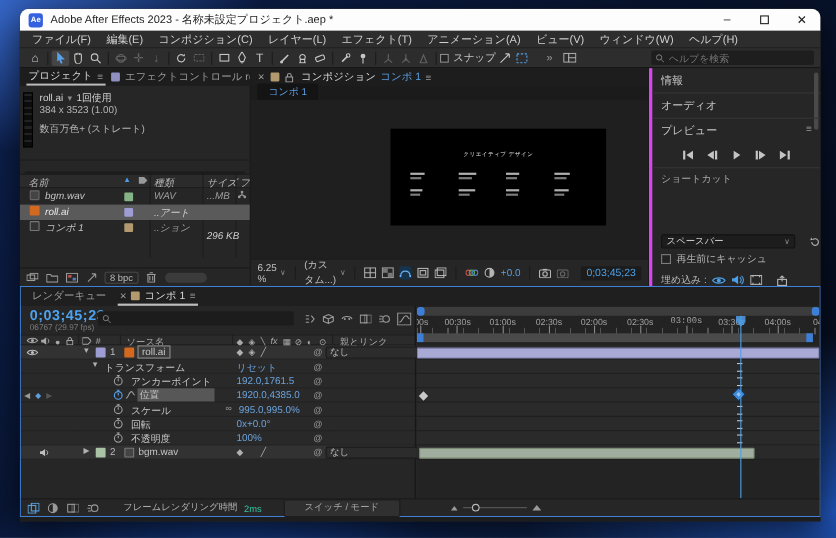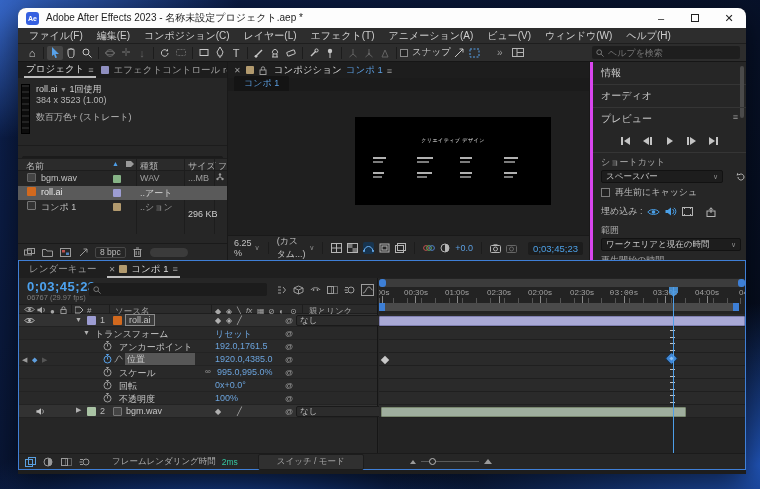--- a/index.html
+++ b/index.html
@@ -63,21 +63,21 @@
            background-image:repeating-linear-gradient(180deg,#222 0 2px,#0c0c0c 2px 6px); }
   .pinfo .l1 { position:absolute; left:18px; top:5px; font-size:9px; color:#d2d2d2; }
   .pinfo .l2 { position:absolute; left:18px; top:17px; font-size:9px; color:#b5b5b5; }
   .pinfo .l3 { position:absolute; left:18px; top:33px; font-size:9px; color:#b5b5b5; }
   .psearch { position:absolute; left:4px; top:78px; width:201px; height:13px; background:#1b1b1b;
              border-radius:2px; display:flex; align-items:center; padding:0 4px; gap:3px; }
   .psearch input { background:transparent; border:none; outline:none; width:160px; }
   .phead { position:absolute; left:0; top:96px; width:209px; height:13px; background:#2b2b2b;
            border-top:1px solid #1d1d1d; border-bottom:1px solid #1d1d1d;
            font-size:9px; color:#b9b9b9; }
-  .phead span, .prow span { position:absolute; top:1px; white-space:nowrap; }
+  .phead span, .prow span { position:absolute; top:1px; white-space:nowrap;font-style:italic; }
   .prow { position:absolute; left:0; width:209px; height:14px; font-size:9px; color:#c4c4c4; }
   .prow.sel { background:#5a5a5a; }
   .colsep { position:absolute; top:96px; width:1px; height:76px; background:#1d1d1d; }
   .srcico { position:absolute; width:9px; height:9px; top:2px; border-radius:1px; }
   .pbottom { position:absolute; left:0; bottom:0; width:209px; height:17px; background:#262626;
              border-top:1px solid #1a1a1a; display:flex; align-items:center; gap:6px; padding:0 5px; }
   .bpc { font-size:8.5px; color:#bdbdbd; border:1px solid #474747; border-radius:2px; padding:0 4px; height:11px;
          display:flex; align-items:center; }
   .pill { width:38px; height:9px; border-radius:5px; background:#3b3b3b; }
   
@@ -618,21 +618,21 @@
         <span class="tbtn">
             <span class="vbar"></span>
             <span class="tri-r"></span>
           </span>
         <span class="tbtn">
             <span class="tri-r"></span>
             <span class="vbar"></span>
           </span>
       </div>
       <div class="rlbl">ショートカット</div>
-      <div style="display:flex; align-items:center; gap:5px;">
+      <div style="display:flex; align-items:center; gap:5px;margin-top:43px;">
         <div class="rsel">
           <span>スペースバー</span>
             <span class="dc">∨</span>
         </div>
         <span>
           <svg width="10" height="10" viewBox="0 0 10 10">
               <path d="M2 5 a3 3 0 1 0 1-2.2" fill="none" stroke="#b5b5b5"></path>
               <path d="M1.5 0.8 L3 3 L0.6 3.4 Z" fill="#b5b5b5"></path>
             </svg>
         </span>

